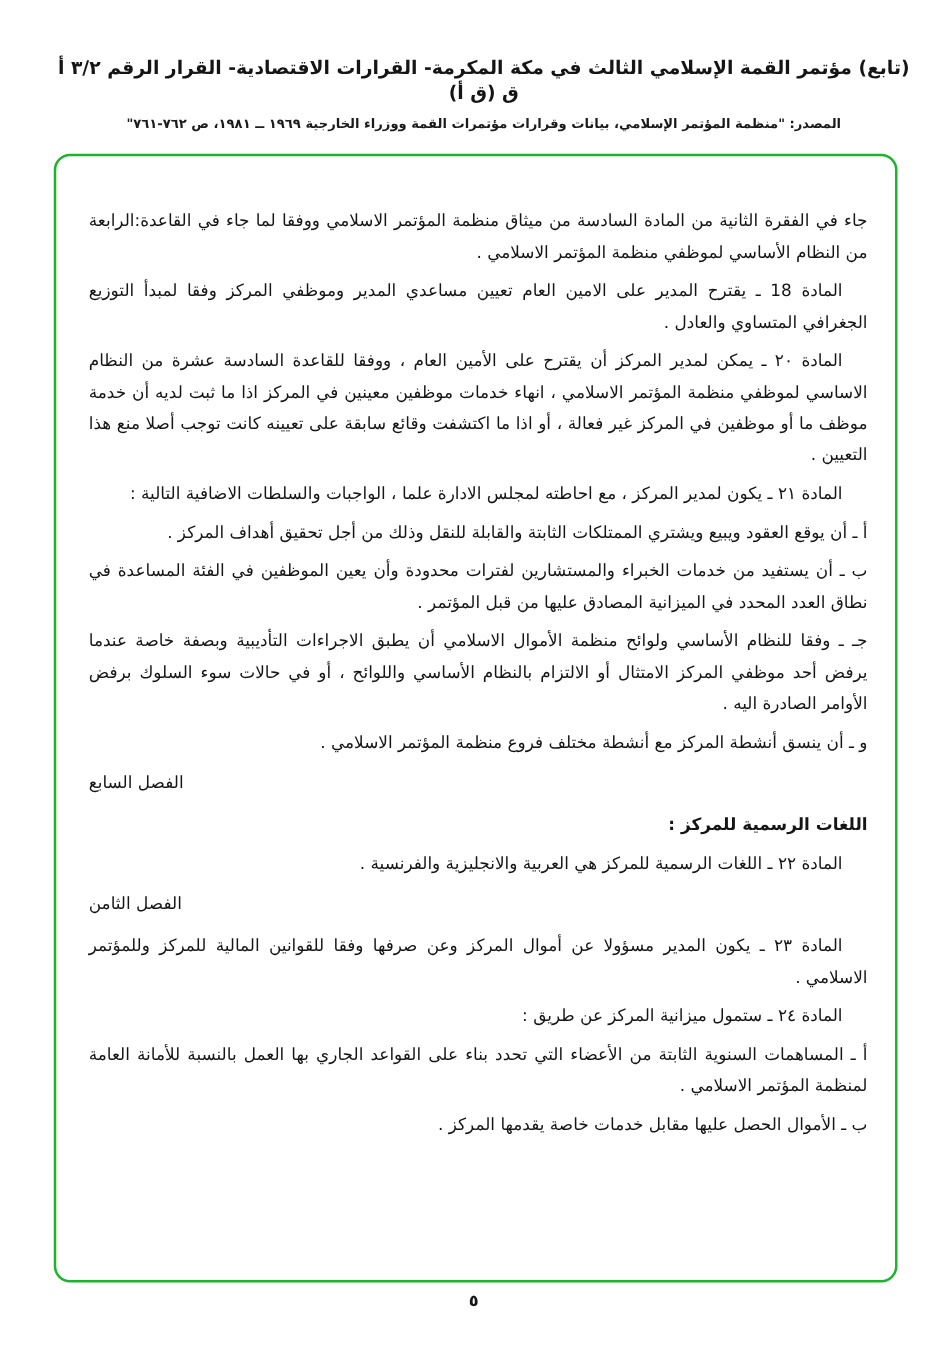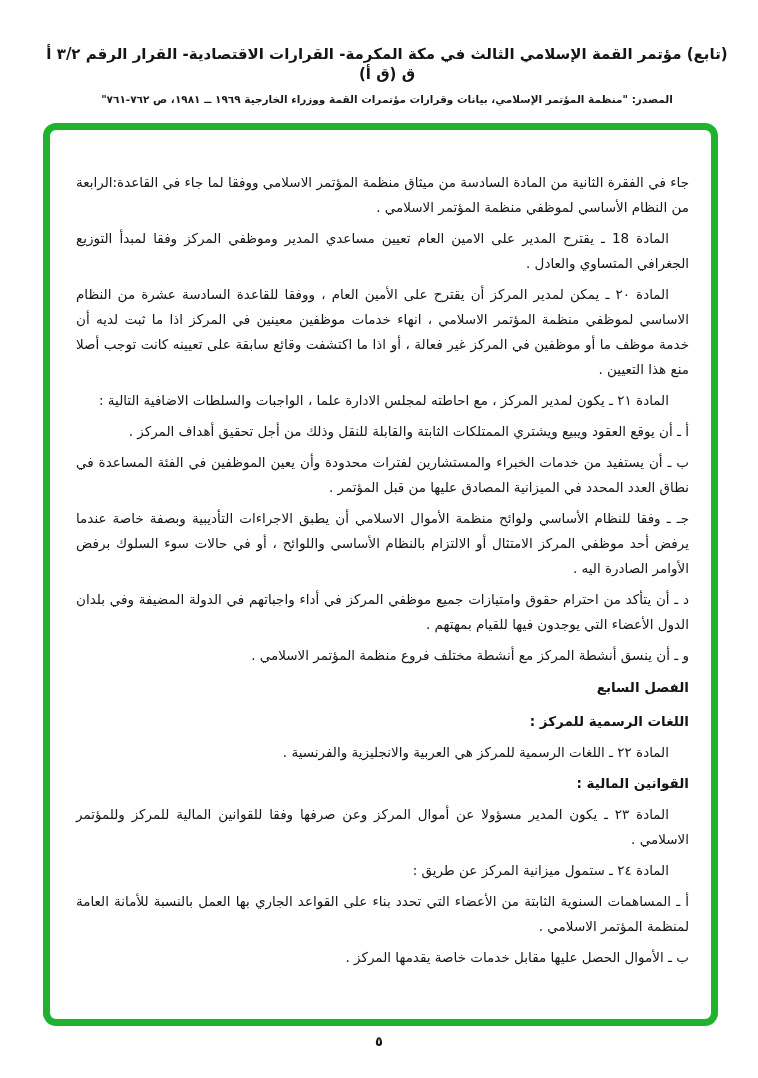--- a/index.html
+++ b/index.html
@@ -20,35 +20,35 @@
     letter-spacing:0;
   }
   .doc-source {
     font-size:10.5px; font-weight:bold; margin-top:9px;
     color:#1b1b1b;
   }
   .frame {
     position:absolute; left:43px; top:123px;
     width:675px; height:903px;
     box-sizing:border-box;
-    border:7px solid #0ea5e9;
+    border:2px solid #0ea5e9;
     border-radius:13px;
     padding:40px 22px 0 26px;
     direction:rtl;
   }
   .doc p {
     margin:0 0 6px 0;
     font-size:13.5px;
     line-height:25px;
     text-align:justify;
     text-justify:inter-word;
   }
   .doc p.indent { text-indent:20px; }
   .doc p.heading {
-    text-align:right; font-weight:bold; text-indent:0;
+    text-align:left; font-weight:normal; text-indent:0;
     margin:7px 0 9px 0;
   }
   .doc p.label { font-weight:bold; }
   .footer {
     position:absolute; top:1034px; left:0; right:0;
     text-align:center;
     font-size:13px; font-weight:bold;
   }
 </style>
 </head>
@@ -61,26 +61,25 @@
 
 <div class="frame" style="border-color: rgb(29, 179, 44);">
   <div class="doc">
     <p>جاء في الفقرة الثانية من المادة السادسة من ميثاق منظمة المؤتمر الاسلامي ووفقا لما جاء في القاعدة:الرابعة من النظام الأساسي لموظفي منظمة المؤتمر الاسلامي .</p>
     <p class="indent">المادة 18 ـ يقترح المدير على الامين العام تعيين مساعدي المدير وموظفي المركز وفقا لمبدأ التوزيع الجغرافي المتساوي والعادل .</p>
     <p class="indent">المادة ٢٠ ـ يمكن لمدير المركز أن يقترح على الأمين العام ، ووفقا للقاعدة السادسة عشرة من النظام الاساسي لموظفي منظمة المؤتمر الاسلامي ، انهاء خدمات موظفين معينين في المركز اذا ما ثبت لديه أن خدمة موظف ما أو موظفين في المركز غير فعالة ، أو اذا ما اكتشفت وقائع سابقة على تعيينه كانت توجب أصلا منع هذا التعيين .</p>
     <p class="indent">المادة ٢١ ـ يكون لمدير المركز ، مع احاطته لمجلس الادارة علما ، الواجبات والسلطات الاضافية التالية :</p>
     <p>أ ـ أن يوقع العقود ويبيع ويشتري الممتلكات الثابتة والقابلة للنقل وذلك من أجل تحقيق أهداف المركز .</p>
     <p>ب ـ أن يستفيد من خدمات الخبراء والمستشارين لفترات محدودة وأن يعين الموظفين في الفئة المساعدة في نطاق العدد المحدد في الميزانية المصادق عليها من قبل المؤتمر .</p>
     <p>جـ ـ وفقا للنظام الأساسي ولوائح منظمة الأموال الاسلامي أن يطبق الاجراءات التأديبية وبصفة خاصة عندما يرفض أحد موظفي المركز الامتثال أو الالتزام بالنظام الأساسي واللوائح ، أو في حالات سوء السلوك برفض الأوامر الصادرة اليه .</p>
-    <p>د ـ أن يتأكد من احترام حقوق وامتيازات جميع موظفي المركز في أداء واجباتهم في الدولة المضيفة وفي بلدان الدول الأعضاء التي يوجدون فيها للقيام بمهتهم .</p>
     <p>و ـ أن ينسق أنشطة المركز مع أنشطة مختلف فروع منظمة المؤتمر الاسلامي .</p>
     <p class="heading">الفصل السابع</p>
     <p class="label">اللغات الرسمية للمركز :</p>
     <p class="indent">المادة ٢٢ ـ اللغات الرسمية للمركز هي العربية والانجليزية والفرنسية .</p>
-    <p class="label">القوانين المالية :</p>
+    <p class="heading">الفصل الثامن</p>
     <p class="indent">المادة ٢٣ ـ يكون المدير مسؤولا عن أموال المركز وعن صرفها وفقا للقوانين المالية للمركز وللمؤتمر الاسلامي .</p>
     <p class="indent">المادة ٢٤ ـ ستمول ميزانية المركز عن طريق :</p>
     <p>أ ـ المساهمات السنوية الثابتة من الأعضاء التي تحدد بناء على القواعد الجاري بها العمل بالنسبة للأمانة العامة لمنظمة المؤتمر الاسلامي .</p>
     <p>ب ـ الأموال الحصل عليها مقابل خدمات خاصة يقدمها المركز .</p>
   </div>
 </div>
 
 <div class="footer">٥</div>
 
 </body></html>

